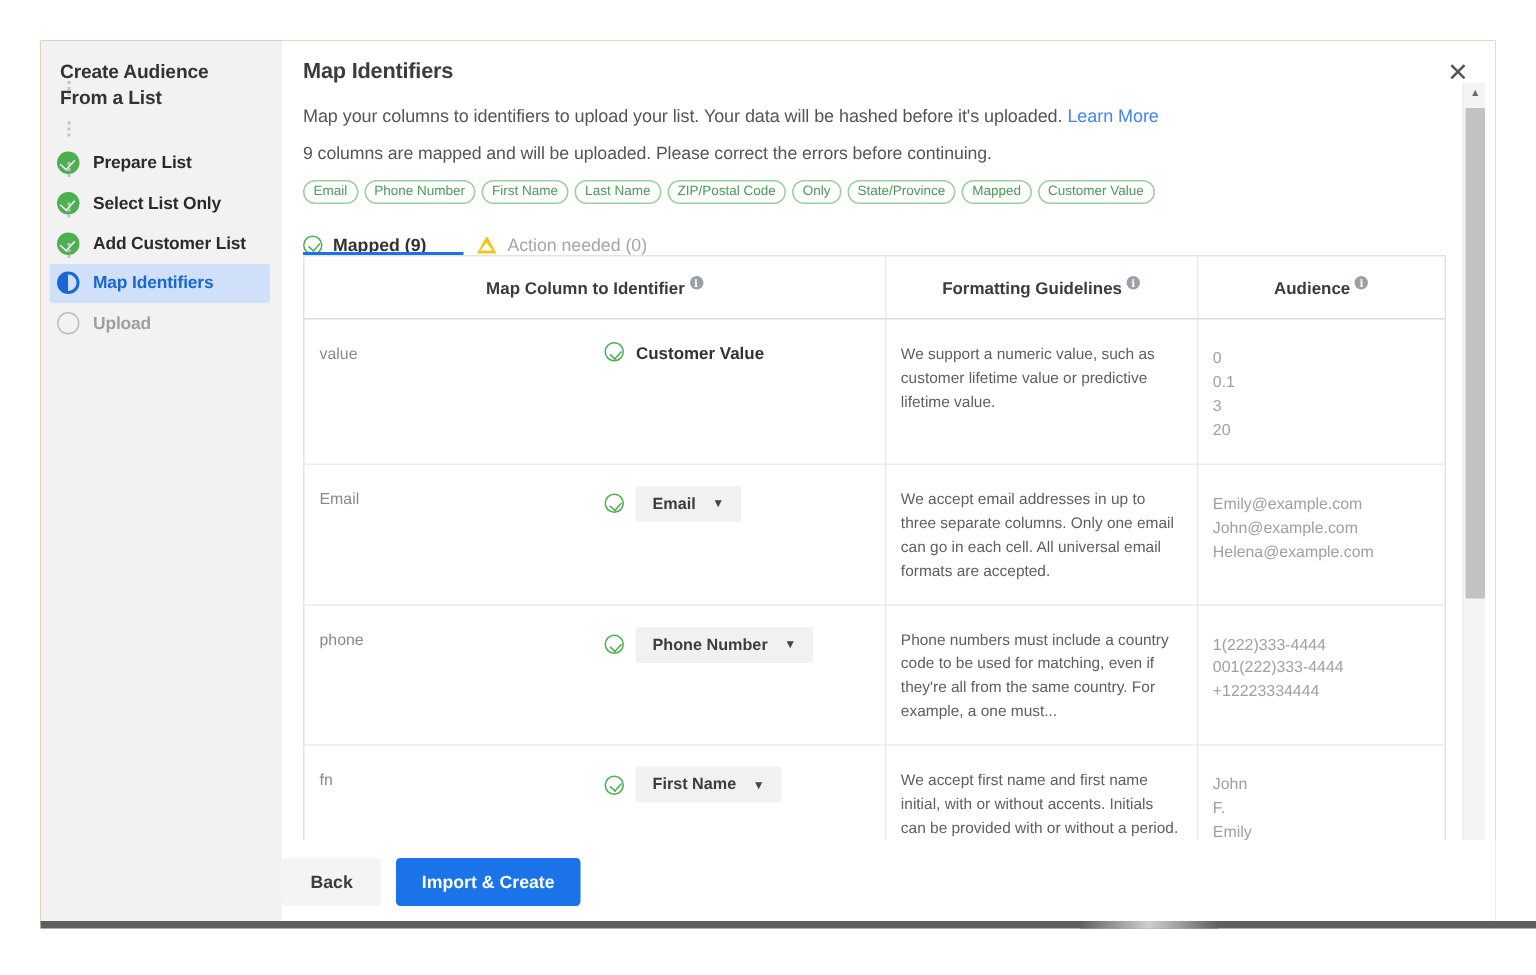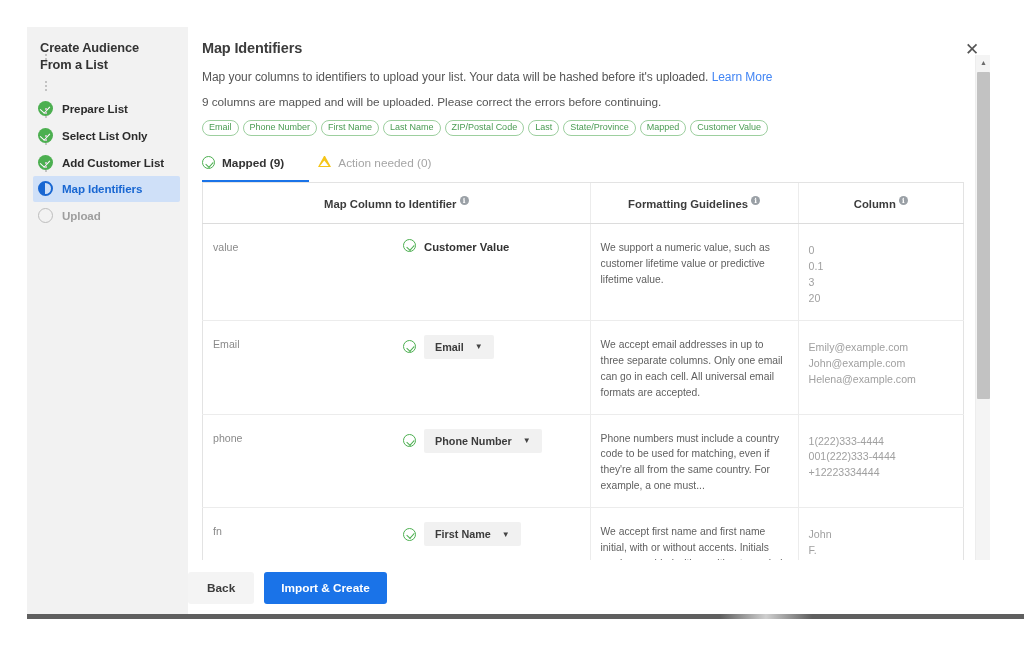--- a/index.html
+++ b/index.html
@@ -95,21 +95,21 @@
 
   .chips { margin-top: 11px; display: flex; gap: 4px; flex-wrap: wrap; }
   .chip {
     border: 1px solid #9dcf9f; border-radius: 9px;
     color: #4a9b53; font-size: 9px; padding: 2px 6px 2.5px 6px;
     line-height: 1.1; white-space: nowrap;
   }
 
   
   .tabs { margin-top: 20px; display: flex; gap: 34px; position: relative; }
-  .tab { display: flex; gap: 7px; padding-bottom: 12px; cursor: pointer; }
+  .tab { display: flex; align-items: center; gap: 7px; padding-bottom: 0; cursor: pointer; }
   .tab-label { font-size: 11.8px; font-weight: bold; color: #333; }
   .tab.inactive .tab-label { color: #a5a5a5; font-weight: normal; }
   .tab.active::after {
     content: ""; position: absolute; left: 0; bottom: 0;
     width: 107px; height: 2.5px; background: #1a73e8;
   }
   .check-ring {
     width: 13px; height: 13px; border-radius: 50%;
     border: 1.4px solid #4caf50; position: relative; flex: 0 0 13px;
   }
@@ -265,21 +265,21 @@
         </div>
 
         <div class="desc2">9 columns are mapped and will be uploaded. Please correct the errors before continuing.</div>
 
         <div class="chips">
           <span class="chip">Email</span>
           <span class="chip">Phone Number</span>
           <span class="chip">First Name</span>
           <span class="chip">Last Name</span>
           <span class="chip">ZIP/Postal Code</span>
-          <span class="chip">Last</span>
+          <span class="chip">Only</span>
           <span class="chip">State/Province</span>
           <span class="chip">Mapped</span>
           <span class="chip">Customer Value</span>
         </div>
 
         <div class="tabs">
           <div class="tab active">
             <span class="check-ring"></span>
             <span class="tab-label">Mapped (9)</span>
           </div>
@@ -293,21 +293,21 @@
           <table>
             <thead>
               <tr>
                 <th class="col-map">
                   <span>Map Column to Identifier</span><span class="info-i">i</span>
                 </th>
                 <th class="col-fmt">
                   <span>Formatting Guidelines</span><span class="info-i">i</span>
                 </th>
                 <th class="col-ex">
-                  <span>Column</span><span class="info-i">i</span>
+                  <span>Audience</span><span class="info-i">i</span>
                 </th>
               </tr>
             </thead>
             <tbody>
 
               <tr>
                 <td class="col-map">
                   <div class="map-cell">
                     <span class="src-col">value</span>
                     <span class="map-target">

